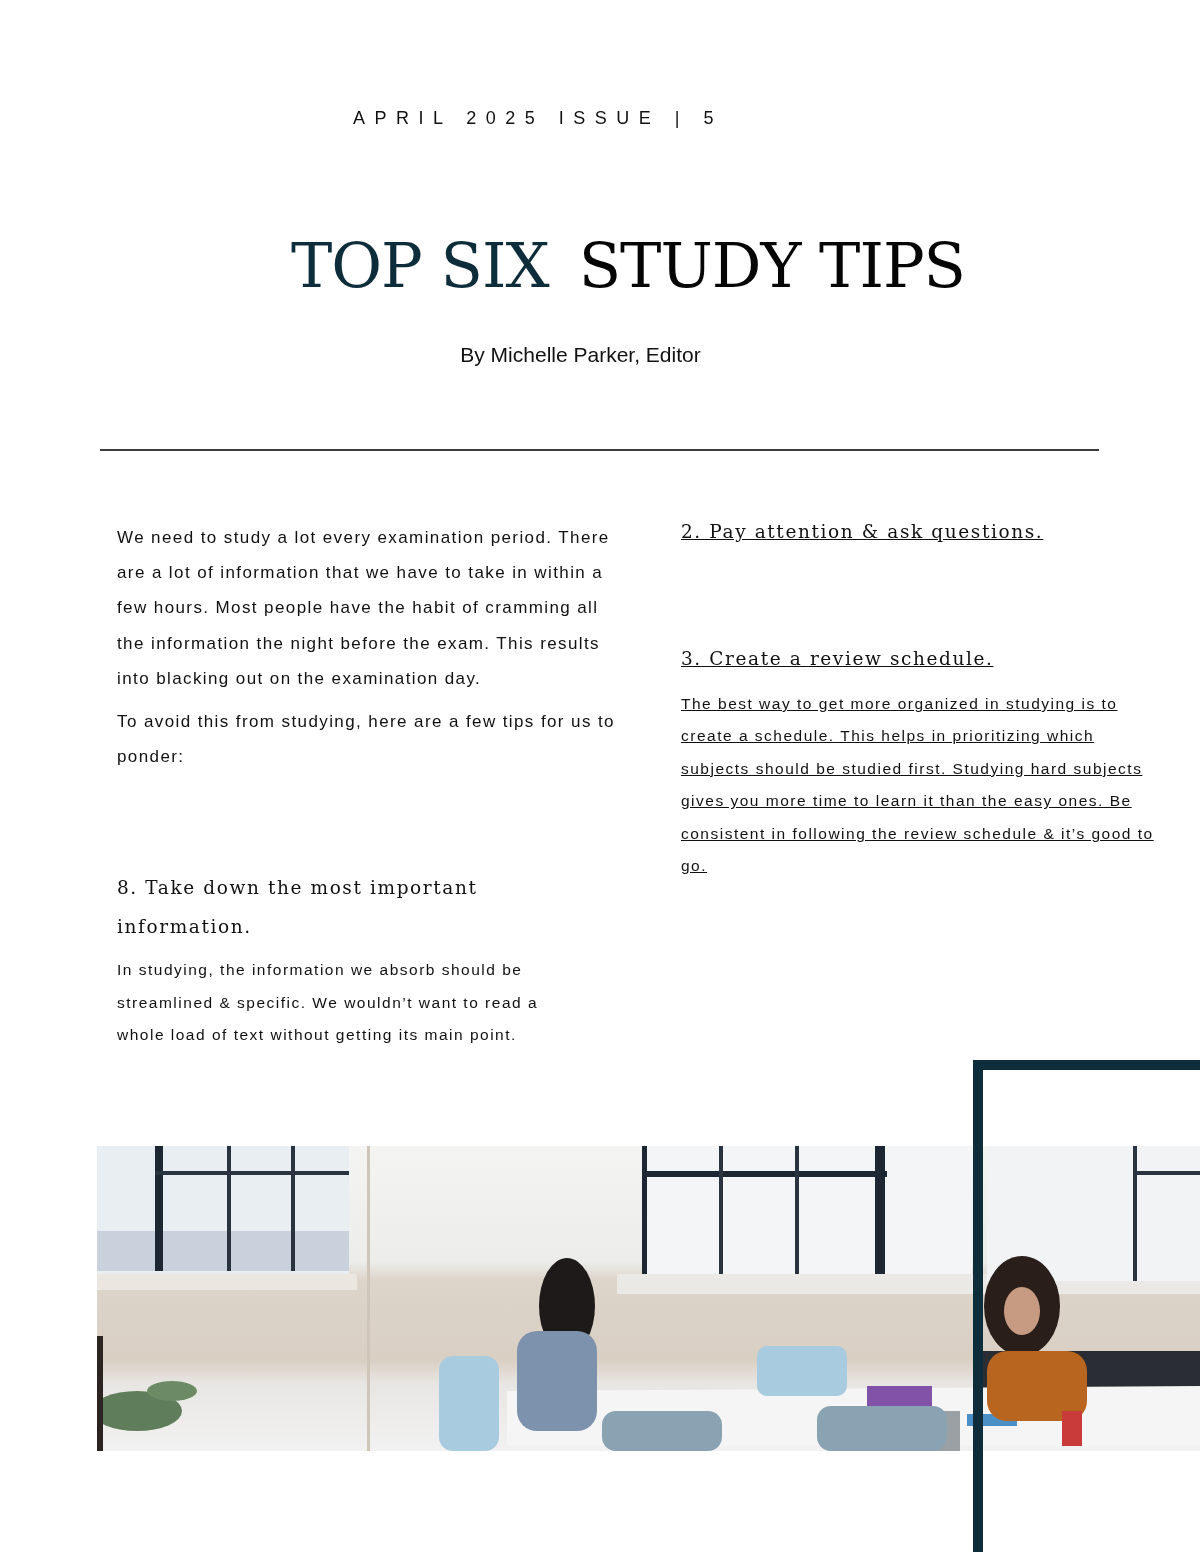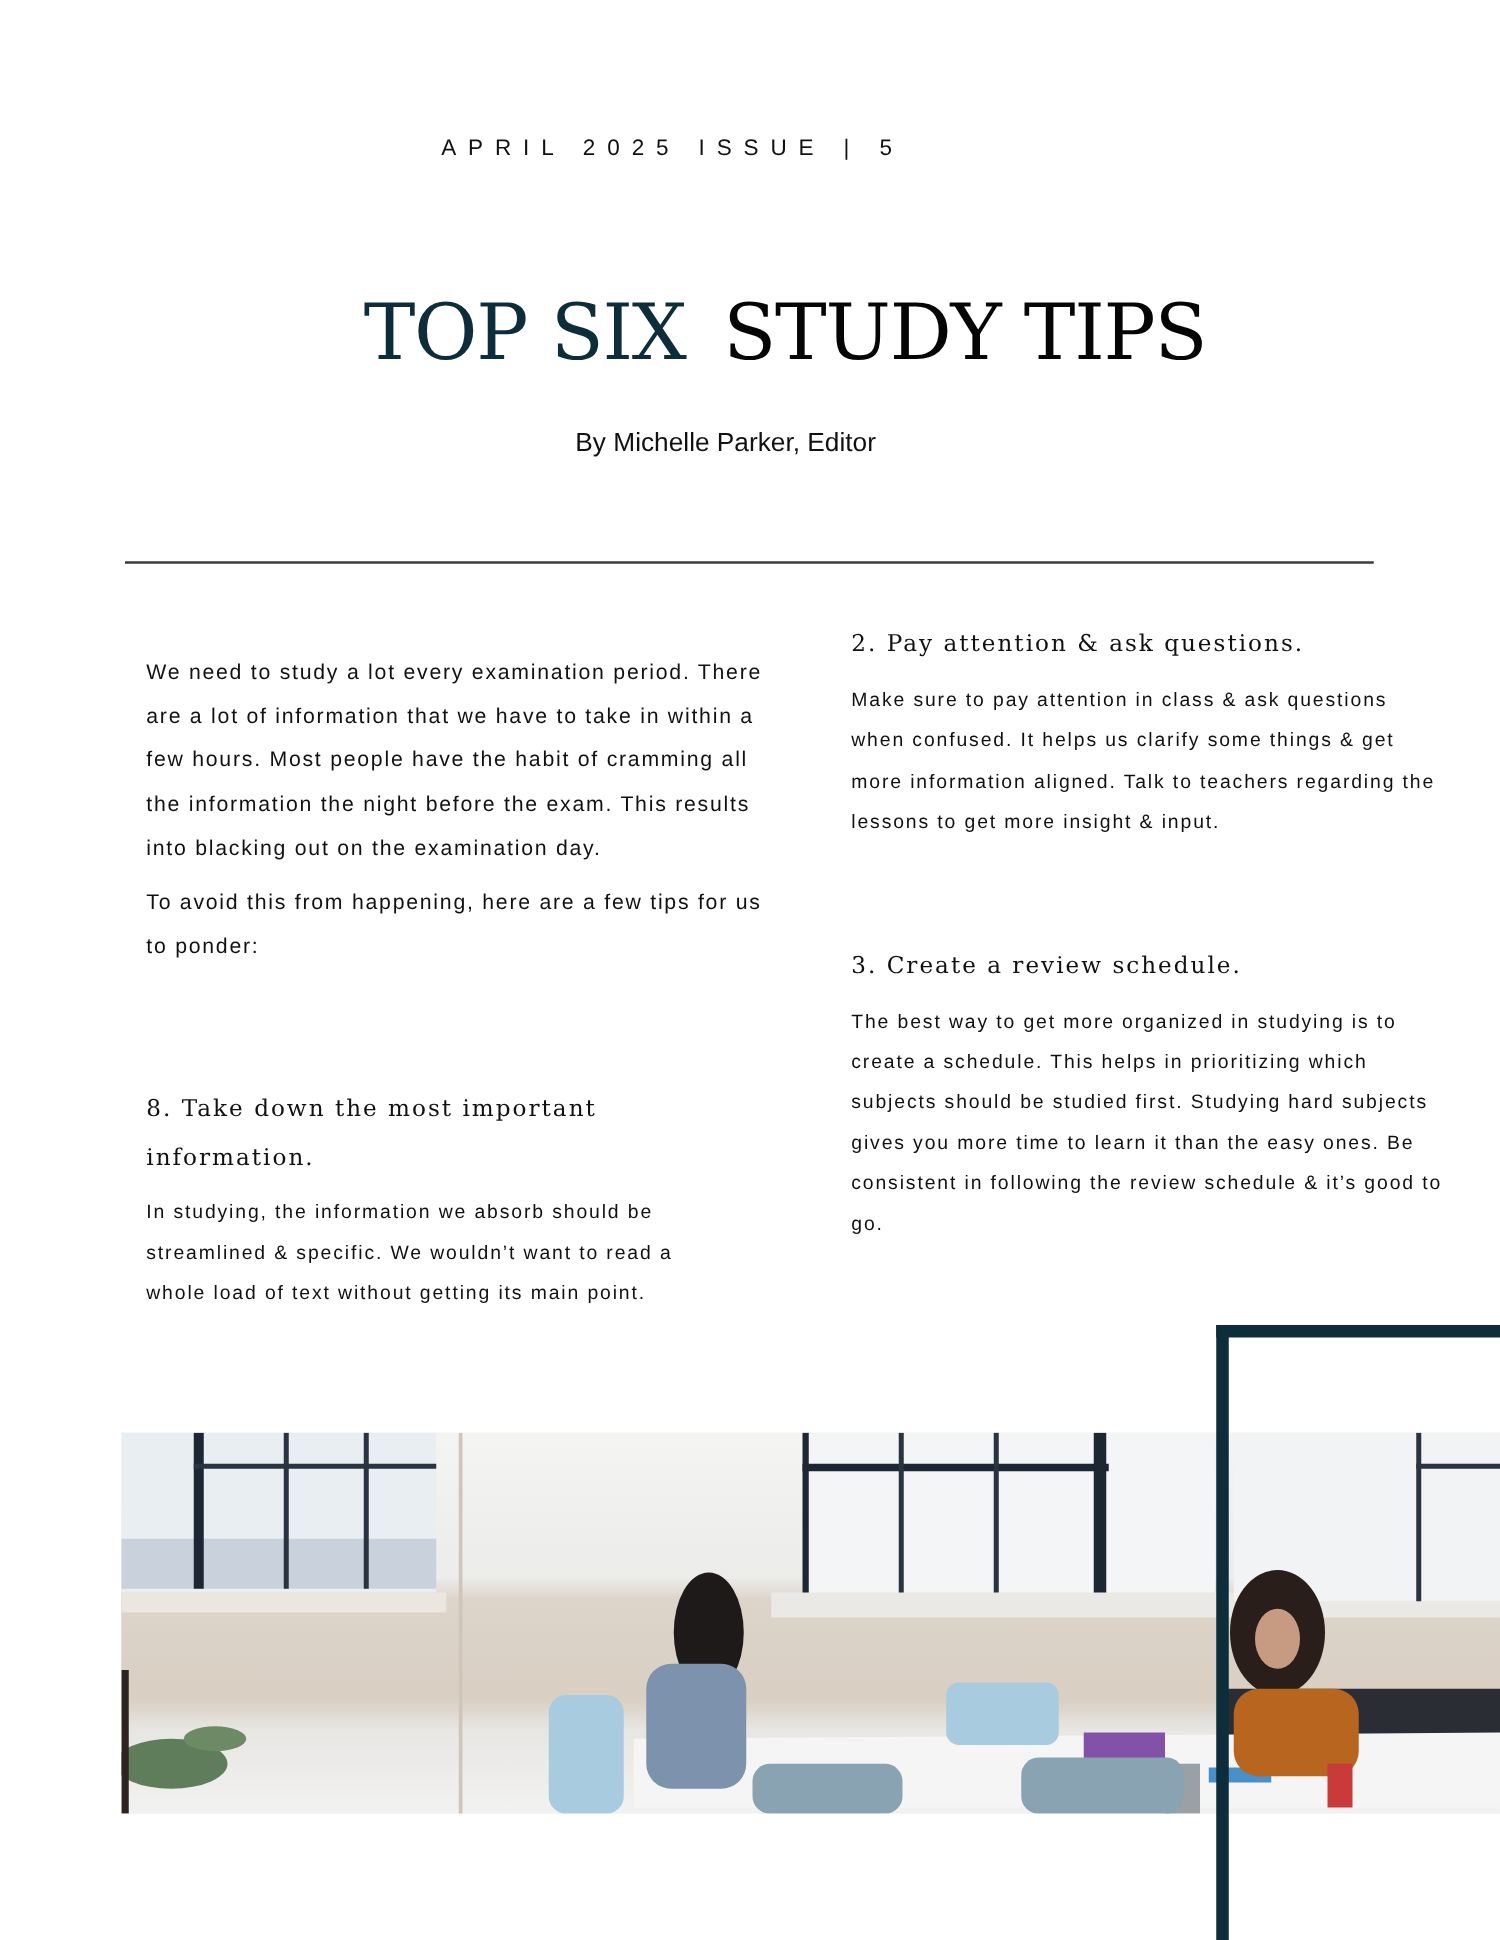--- a/index.html
+++ b/index.html
@@ -14,21 +14,21 @@
     }
     .title .t1 { color: #0d2d3a; }
     .title .t2 { color: #050505; margin-left: 30px; }
     .byline {
       position: absolute; left: 0; width: 1161px; top: 343px; text-align: center;
       font-family: "Liberation Sans", sans-serif; font-size: 21px; color: #111;
     }
     .rule { position: absolute; left: 100px; top: 449px; width: 999px; height: 2px; background: #3c3c3c; }
     .col { position: absolute; font-family: "Liberation Sans", sans-serif; color: #111; }
     .col-left { left: 117px; top: 520px; width: 500px; }
-    .col-right { left: 681px; top: 500px; width: 480px; }
+    .col-right { left: 681px; top: 516px; width: 480px; text-decoration: underline; }
     .p-lg { font-size: 17px; line-height: 35.2px; letter-spacing: 1.4px; margin: 0; }
     .p-lg + .p-lg { margin-top: 8px; }
     .p-sm { font-size: 15.5px; line-height: 32.4px; letter-spacing: 1.5px; margin: 0; }
     .h {
       font-family: "DejaVu Serif", serif; font-size: 18.5px; letter-spacing: 1.6px; font-weight: normal;
       line-height: 39px; margin: 0; color: #111;
     }
     .gap-left { height: 94px; }
     .gap-right { height: 78px; }
     .photo {
@@ -46,31 +46,30 @@
 <div class="title">
   <span class="t1">TOP SIX</span><span class="t2">STUDY TIPS</span>
 </div>
 
 <div class="byline">By Michelle Parker, Editor</div>
 
 <div class="rule"></div>
 
 <div class="col col-left">
   <p class="p-lg">We need to study a lot every examination period. There are a lot of information that we have to take in within a few hours. Most people have the habit of cramming all the information the night before the exam. This results into blacking out on the examination day.</p>
-  <p class="p-lg">To avoid this from happening, here are a few tips for us to ponder:</p>
+  <p class="p-lg">To avoid this from studying, here are a few tips for us to ponder:</p>
   <div class="gap-left"></div>
   <h3 class="h" style="width:380px;">8. Take down the most important information.</h3>
   <div style="height:8px"></div>
   <p class="p-sm" style="width:450px;">In studying, the information we absorb should be streamlined &amp; specific. We wouldn’t want to read a whole load of text without getting its main point.</p>
 </div>
 
 <div class="col col-right">
   <h3 class="h" style="margin-top:-4px;">2. Pay attention &amp; ask questions.</h3>
   <div style="height:10px"></div>
-  <p class="p-sm" style="width:470px;">Make sure to pay attention in class &amp; ask questions when confused. It helps us clarify some things &amp; get more information aligned. Talk to teachers regarding the lessons to get more insight &amp; input.</p>
   <div class="gap-right"></div>
   <h3 class="h">3. Create a review schedule.</h3>
   <div style="height:10px"></div>
   <p class="p-sm" style="width:475px;">The best way to get more organized in studying is to create a schedule. This helps in prioritizing which subjects should be studied first. Studying hard subjects gives you more time to learn it than the easy ones. Be consistent in following the review schedule &amp; it’s good to go.</p>
 </div>
 
 <div class="photo">
   <svg width="1103" height="305" viewBox="0 0 1103 305" xmlns="http://www.w3.org/2000/svg">
 
     <rect x="0" y="0" width="252" height="128" fill="#e9eef3"></rect>

